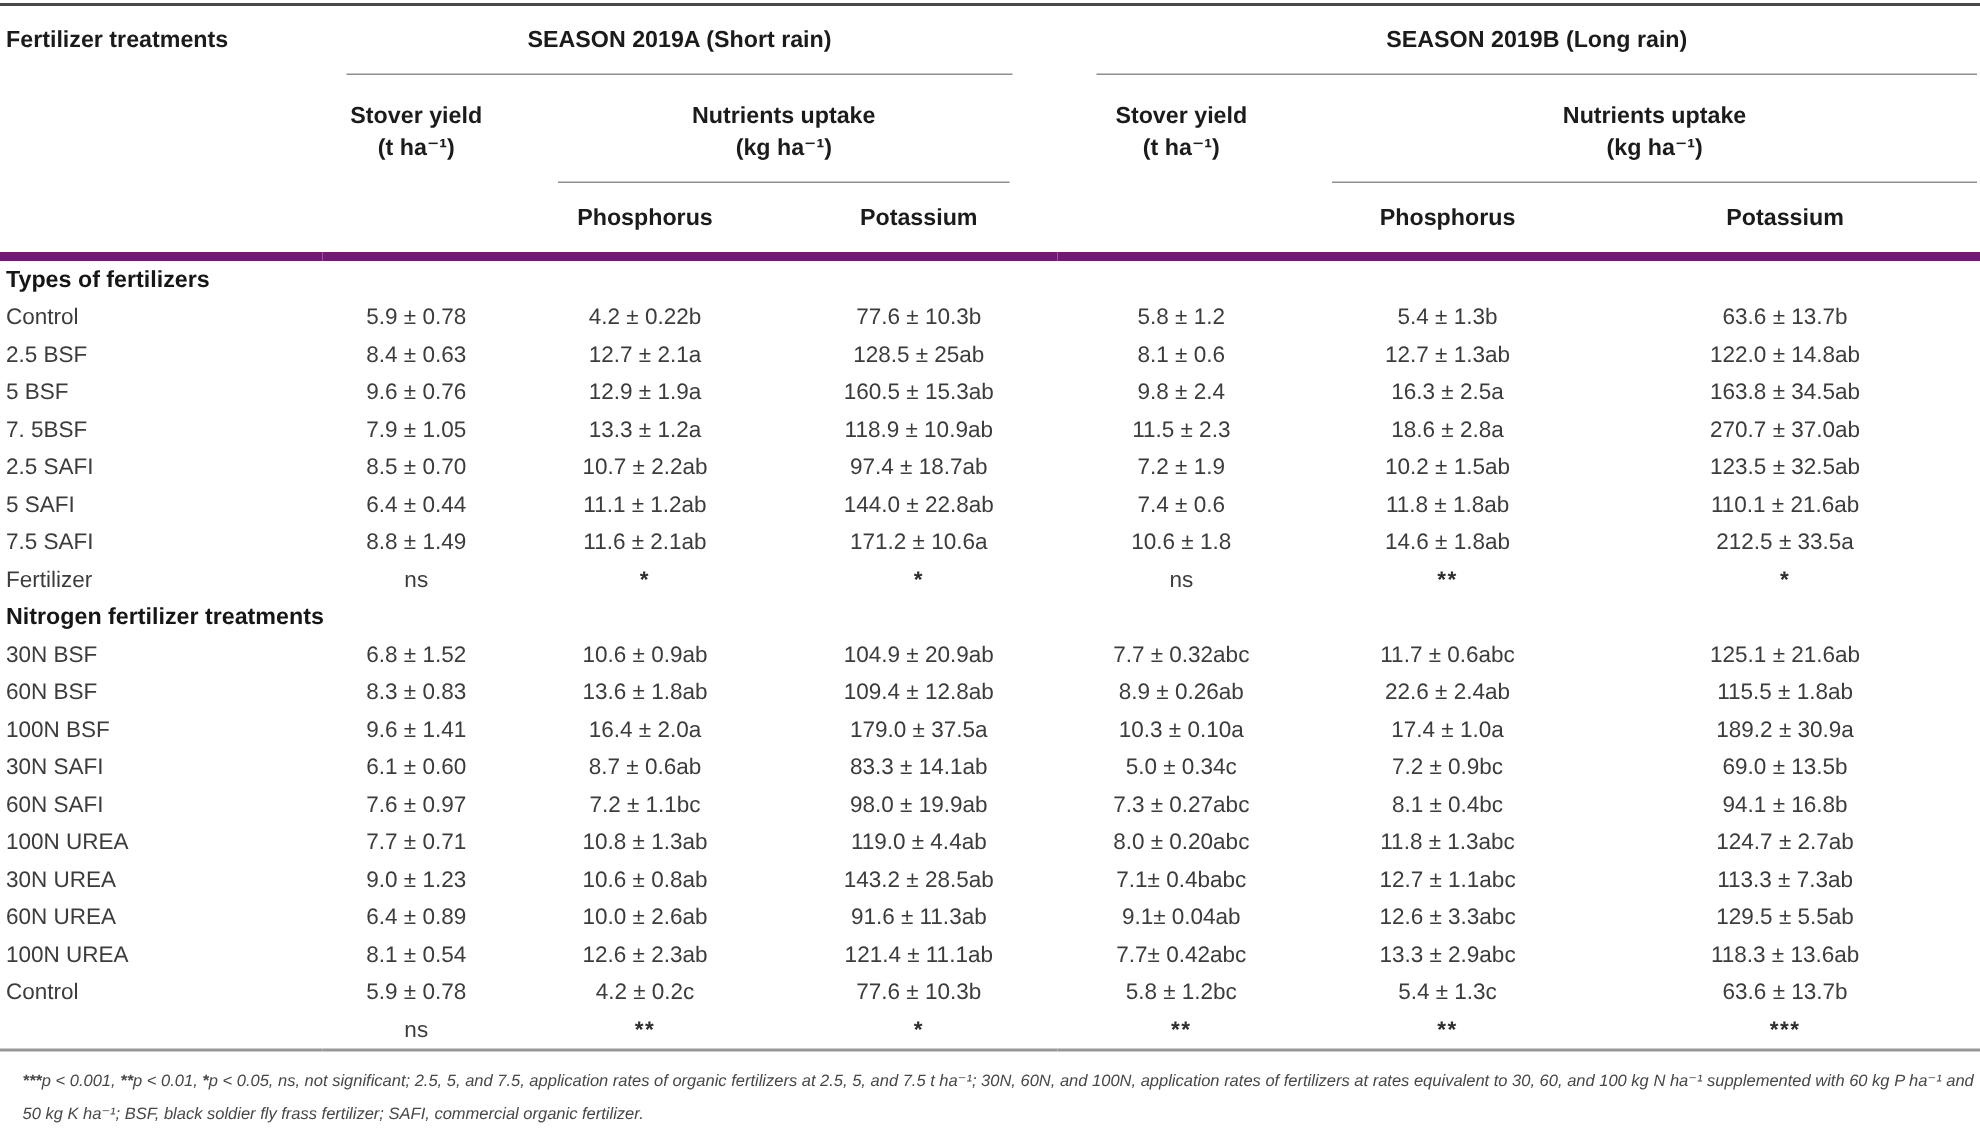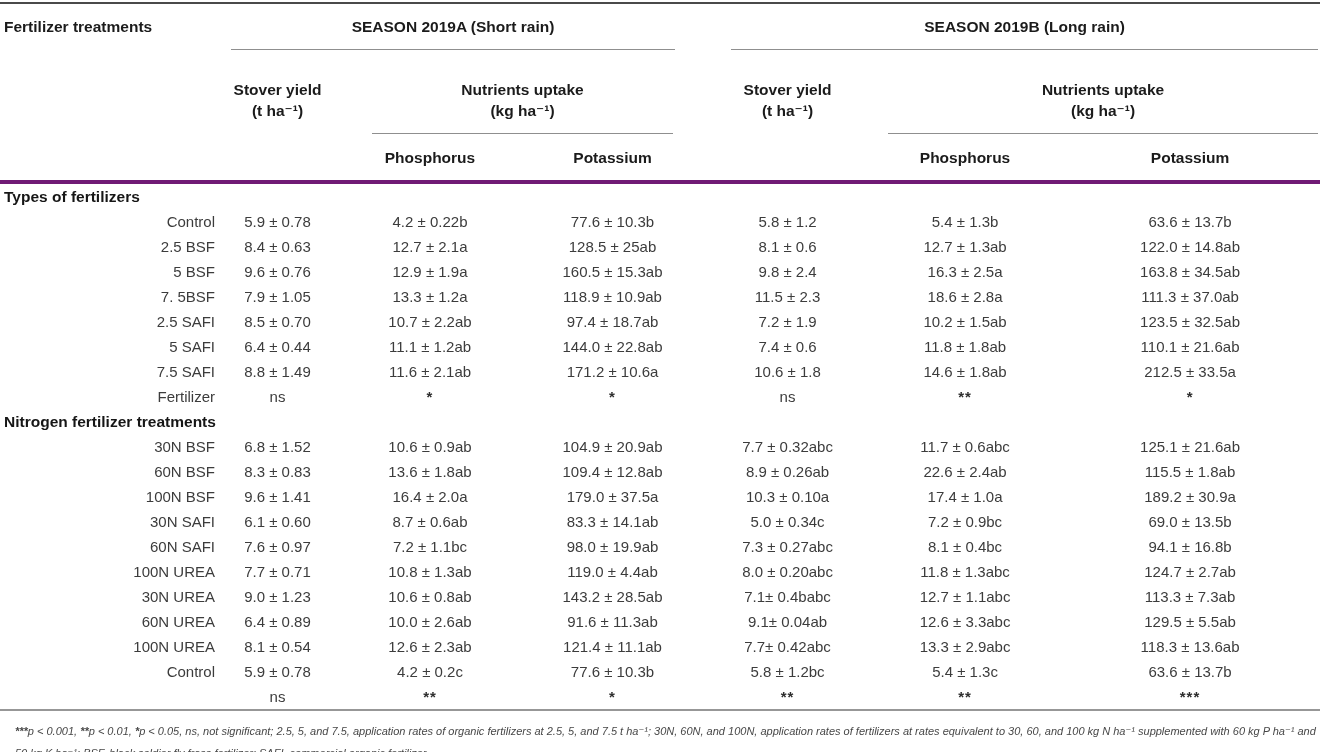--- a/index.html
+++ b/index.html
@@ -6,43 +6,43 @@
   body{
     width:1320px;height:752px;overflow:hidden;
     font-family:"Liberation Sans","DejaVu Sans",sans-serif;
     -webkit-font-smoothing:antialiased;
   }
   .wrap{width:1320px;box-sizing:border-box;padding-top:2px;}
   .toprule{height:2px;background:#4a4a4a;}
   table{
     width:1320px;border-collapse:collapse;table-layout:fixed;
   }
-  thead{border-bottom:4px solid #701a75;border-radius:24px;}
+  thead{border-bottom:6px solid #701a75;border-radius:24px;}
   tbody{border-bottom:2px solid #979797;}
   th{
     font-weight:bold;color:#1b1b1b;font-size:15.5px;line-height:21px;
     padding:0;text-align:center;vertical-align:top;
   }
   th.treat{text-align:left;padding:12px 0 0 4px;}
   th.season{padding-top:12px;}
   th.season .u{display:block;padding-bottom:12px;border-bottom:1.5px solid #8f8f8f;}
-  th.season .ua{margin:0 30px 16px 16px;}
+  th.season .ua{margin:0 30px 4px 16px;}
   th.season .ub{margin:0 2px 0 26px;}
   th.stover{padding-top:13px;}
   th.uptake{padding-top:13px;}
   th.uptake .u2{display:block;padding-bottom:12px;border-bottom:1.5px solid #8f8f8f;}
   th.uptake .u2a{margin:0 32px;}
   th.uptake .u2b{margin:0 2px 0 18px;}
   th.sub{padding:13px 0 12px 0;}
   .h-unit{display:block;font-weight:bold;}
   td{
     font-size:15px;color:#3c3c3c;height:25px;line-height:25px;
     padding:0;text-align:center;white-space:nowrap;overflow:hidden;
   }
-  td.label{text-align:right;padding-left:4px;}
+  td.label{text-align:left;padding-left:4px;}
   td.section{text-align:left;padding-left:4px;font-weight:bold;color:#161616;font-size:15.5px;}
   td.stars{font-weight:bold;letter-spacing:1px;color:#2e2e2e;}
   .footnote{
     padding:9px 2px 0 15px;font-style:italic;font-size:11px;line-height:22px;
     color:#474747;
   }
   .fn-bold{font-weight:bold;}
 </style>
 </head>
 <body>
@@ -129,21 +129,21 @@
           <td class="">16.3 ± 2.5a</td>
           <td class="">163.8 ± 34.5ab</td>
         </tr>
         <tr>
           <td class="label">7. 5BSF</td>
           <td class="">7.9 ± 1.05</td>
           <td class="">13.3 ± 1.2a</td>
           <td class="">118.9 ± 10.9ab</td>
           <td class="">11.5 ± 2.3</td>
           <td class="">18.6 ± 2.8a</td>
-          <td class="">111.3 ± 37.0ab</td>
+          <td class="">270.7 ± 37.0ab</td>
         </tr>
         <tr>
           <td class="label">2.5 SAFI</td>
           <td class="">8.5 ± 0.70</td>
           <td class="">10.7 ± 2.2ab</td>
           <td class="">97.4 ± 18.7ab</td>
           <td class="">7.2 ± 1.9</td>
           <td class="">10.2 ± 1.5ab</td>
           <td class="">123.5 ± 32.5ab</td>
         </tr>

